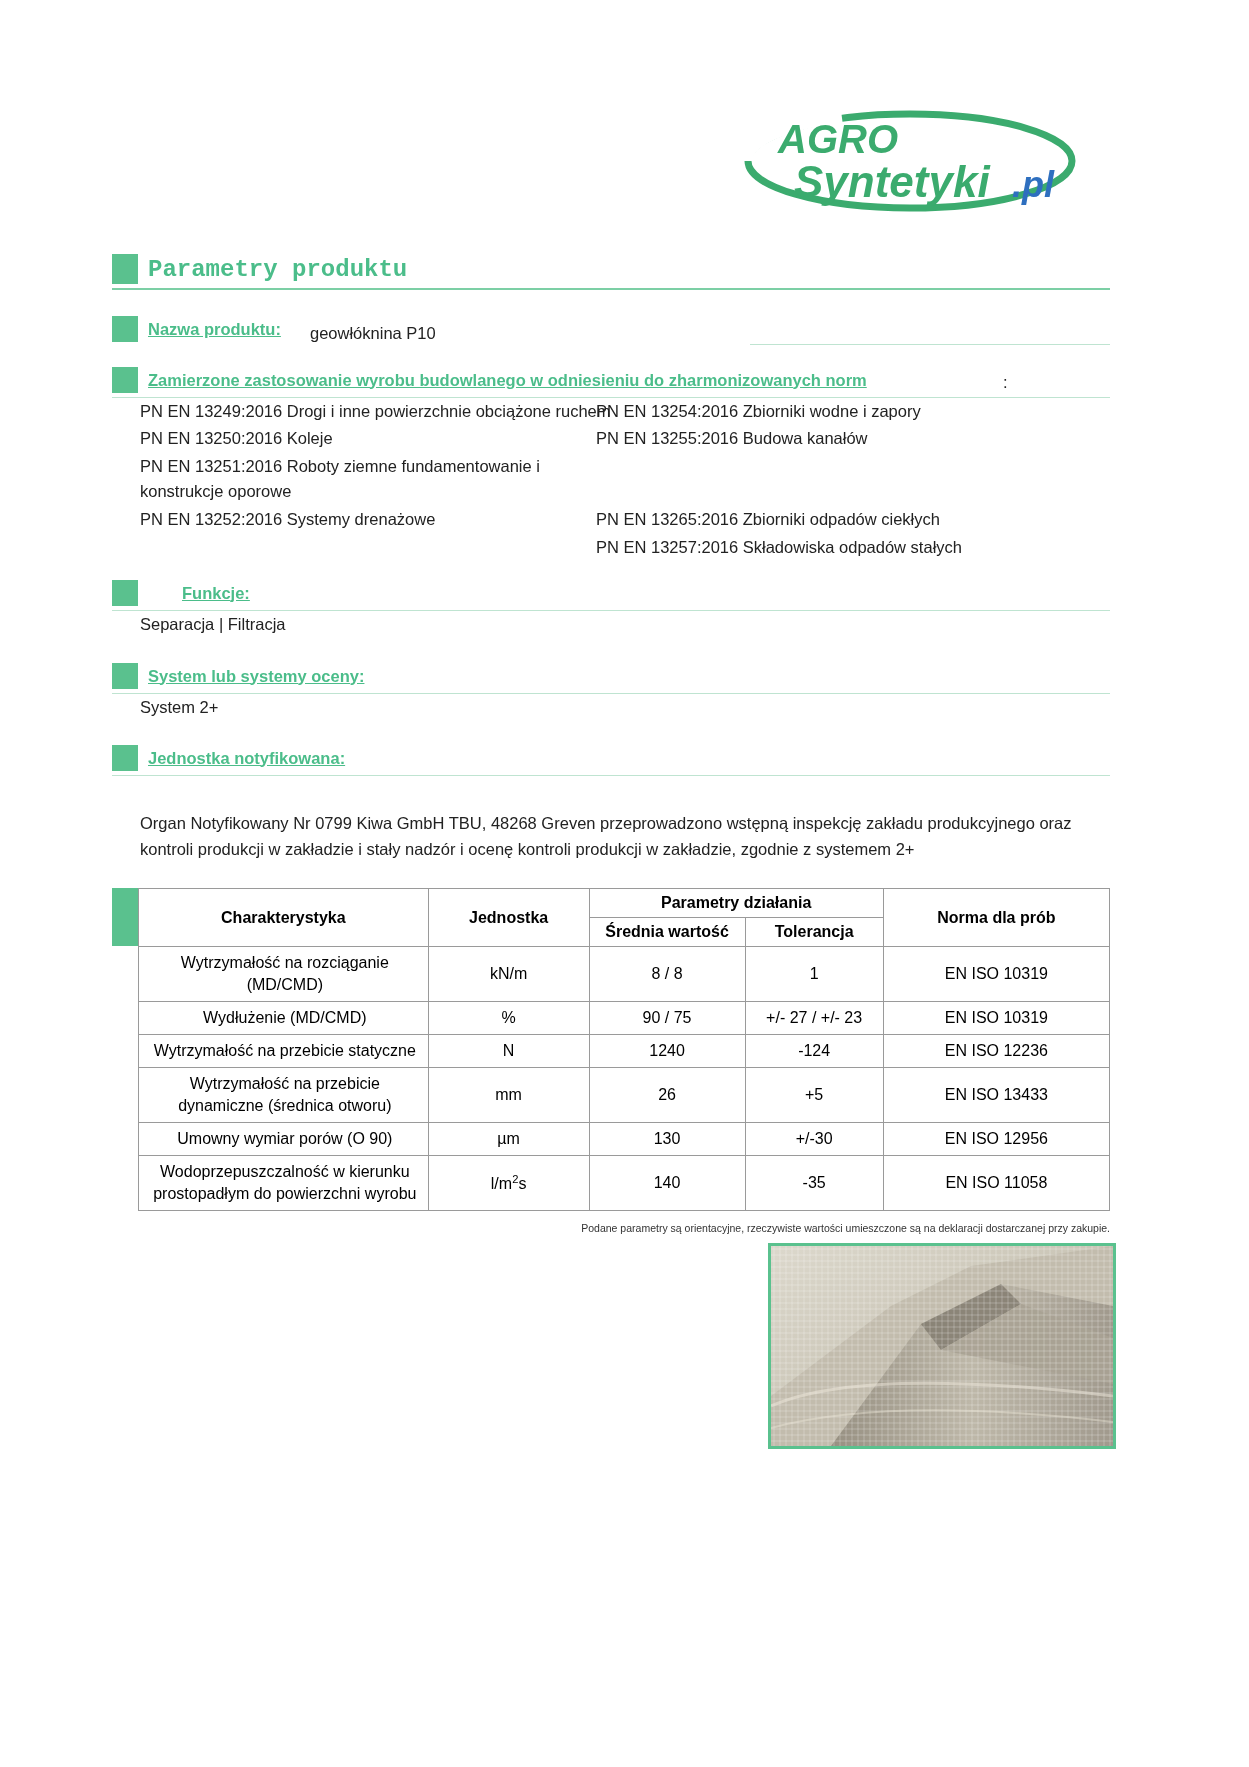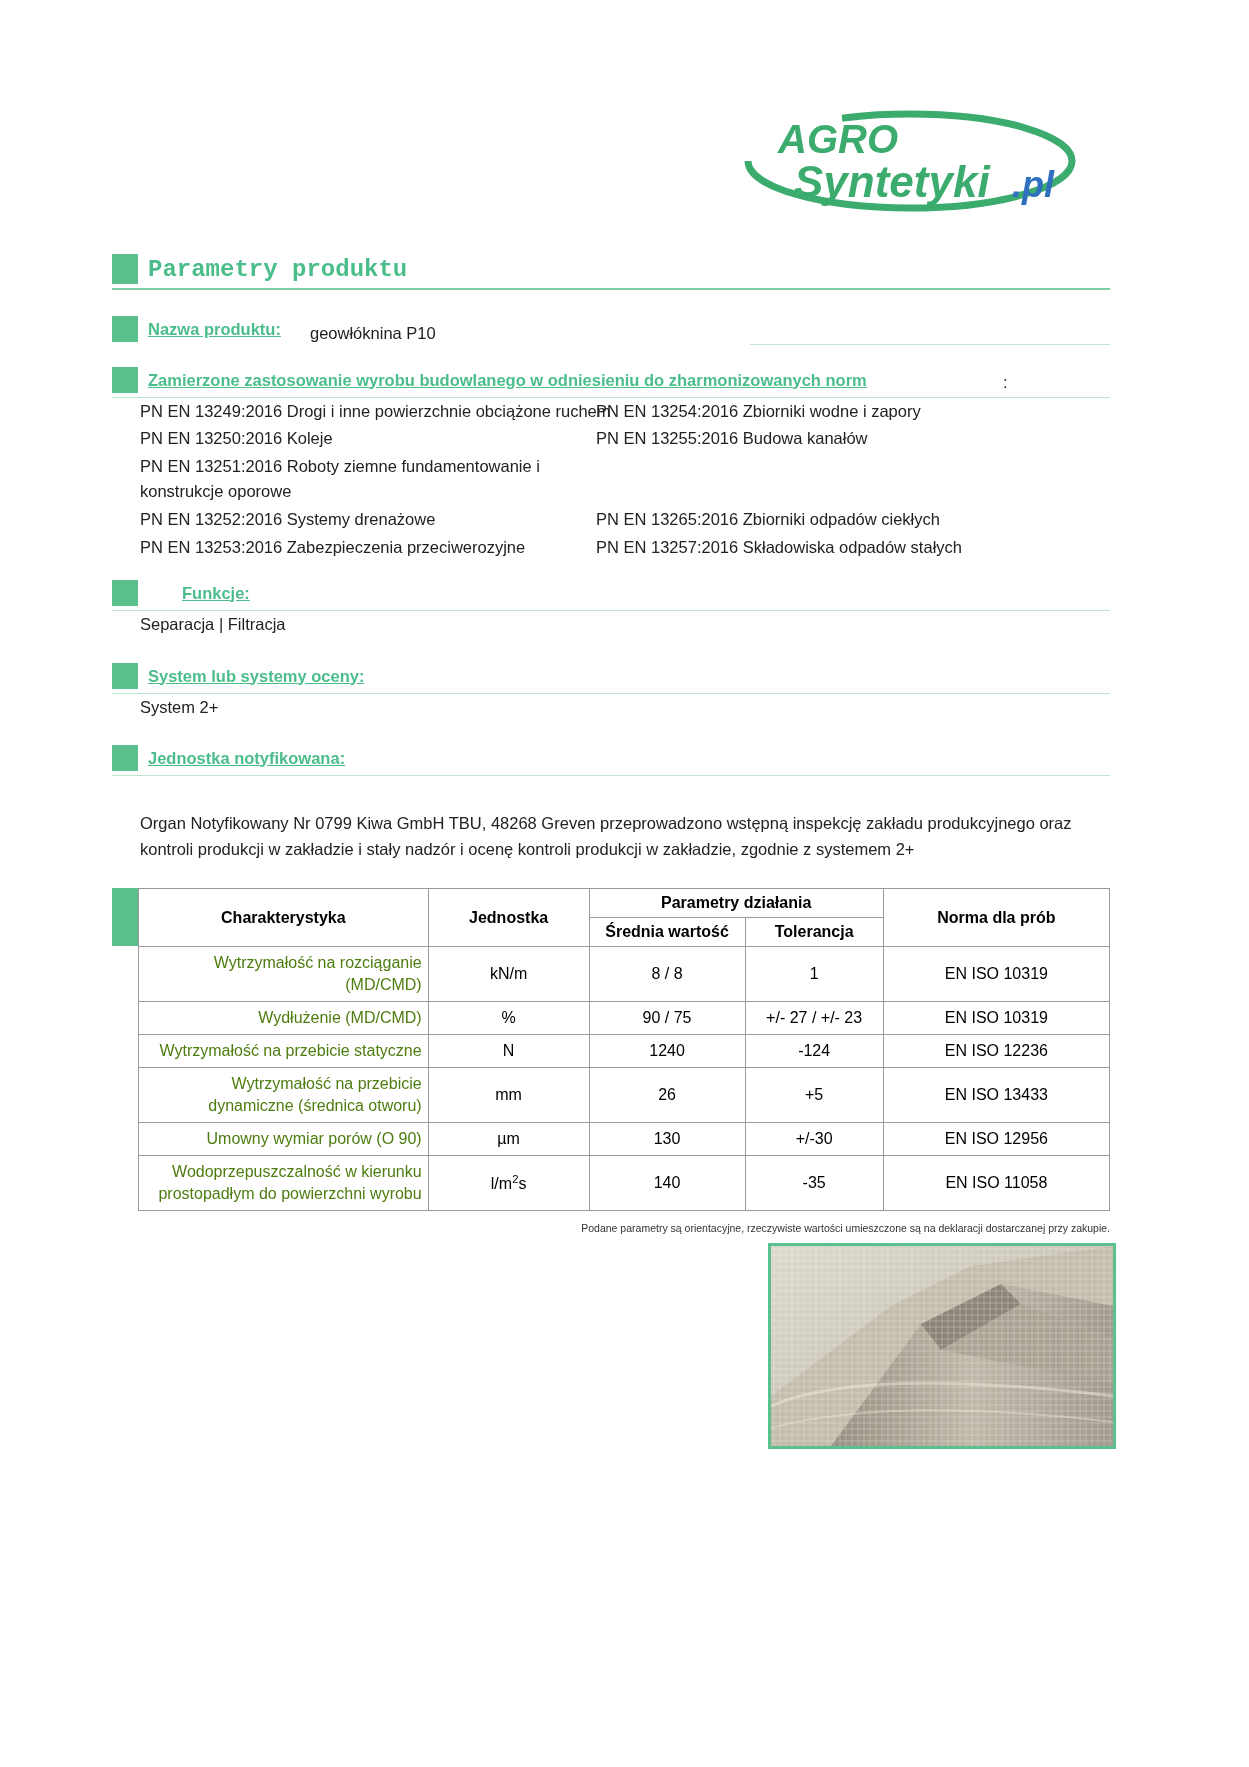--- a/index.html
+++ b/index.html
@@ -88,22 +88,22 @@
     border: 1px solid #9a9a9a;
     padding: 5px 6px;
     text-align: center;
     vertical-align: middle;
   }
   .ptable th {
     font-weight: bold;
     color: #000;
   }
   .ptable td.char {
-    text-align: right;
-    color: #4d7c0f;
+    text-align: center;
+    color: #000000;
     padding-left: 9px;
     line-height: 22px;
   }
   .tab-marker {
     position: absolute;
     left: 112px;
     top: 888px;
     width: 26px;
     height: 58px;
     background: #5ac18e;
@@ -163,21 +163,20 @@
     <div class="green-tab"></div>
     <div class="sec-title small">Zamierzone zastosowanie wyrobu budowlanego w odniesieniu do zharmonizowanych norm</div>
   </div>
   <div class="btext nowrap" style="left:1003px; top:370px;">:</div>
   <div class="hr-thin" style="left:112px; top:397px; width:998px;"></div>
 
   <div class="btext" style="left:140px; top:399px; width:470px; overflow:hidden; white-space:nowrap;">PN EN 13249:2016 Drogi i inne powierzchnie obciążone ruchem</div>
   <div class="btext" style="left:140px; top:426px; width:460px;">PN EN 13250:2016 Koleje</div>
   <div class="btext" style="left:140px; top:454px; width:450px;">PN EN 13251:2016 Roboty ziemne fundamentowanie i konstrukcje oporowe</div>
   <div class="btext" style="left:140px; top:507px; width:450px;">PN EN 13252:2016 Systemy drenażowe</div>
-  <div class="btext" style="left:140px; top:535px; width:460px;">PN EN 13253:2016 Zabezpieczenia przeciwerozyjne</div>
 
   <div class="btext nowrap" style="left:596px; top:399px;">PN EN 13254:2016 Zbiorniki wodne i zapory</div>
   <div class="btext nowrap" style="left:596px; top:426px;">PN EN 13255:2016 Budowa kanałów</div>
   <div class="btext nowrap" style="left:596px; top:507px;">PN EN 13265:2016 Zbiorniki odpadów ciekłych</div>
   <div class="btext nowrap" style="left:596px; top:535px;">PN EN 13257:2016 Składowiska odpadów stałych</div>
 
   <div class="sec-title-row" style="left:112px; top:580px;gap:34px;">
     <div class="green-tab"></div>
     <div class="sec-title small">Funkcje:</div>
   </div>

